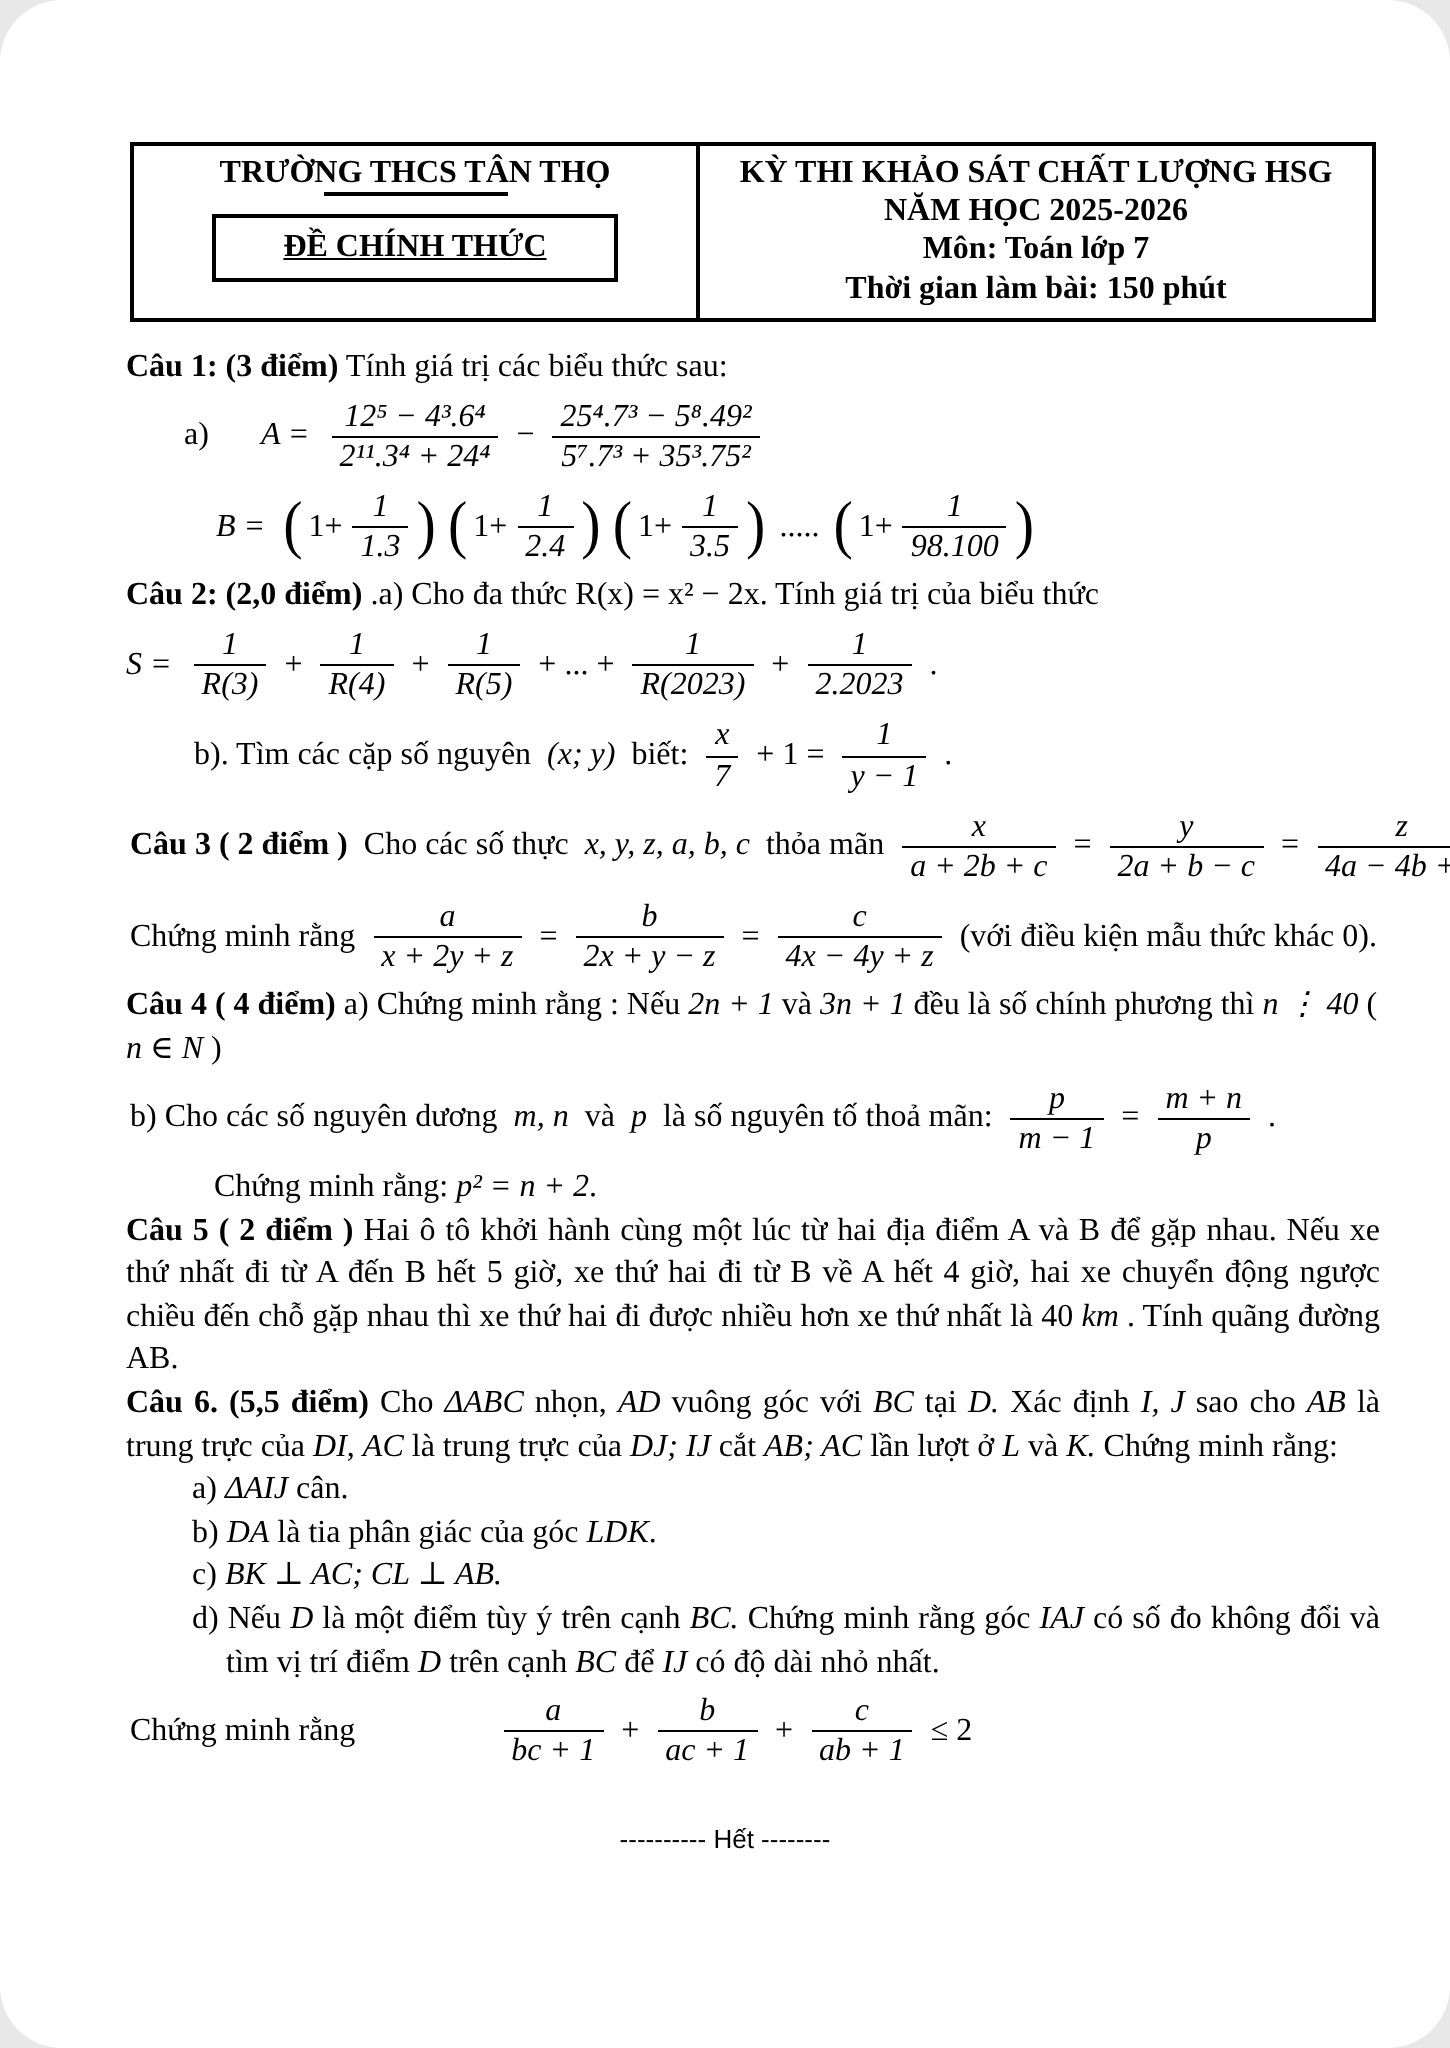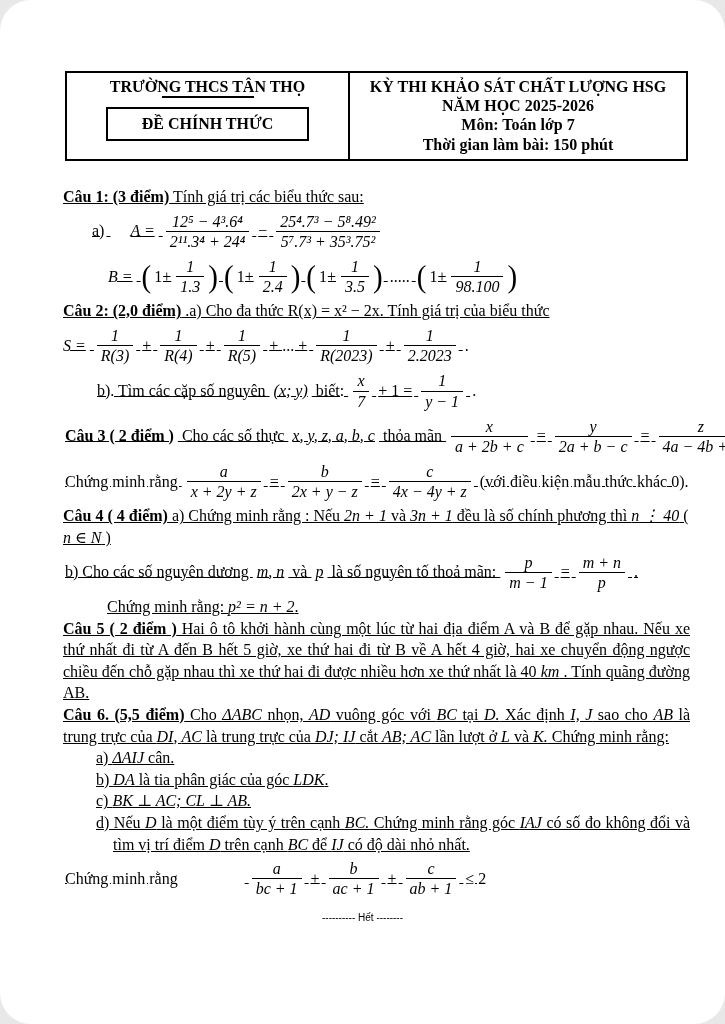--- a/index.html
+++ b/index.html
@@ -6,27 +6,27 @@
   html,body { margin:0; padding:0; background:#e8e8e8; }
   body { font-family:"Liberation Serif","DejaVu Serif",serif; font-size:16px; color:#000; }
   .page { position:relative; width:725px; height:1024px; background:#ffffff; margin:0 auto; overflow:hidden;border-radius:31px; }
 
   
   .hdr { position:absolute; left:65px; top:71px; width:623px; display:flex; border:2px solid #000; }
   .hdr-left { width:283px; border-right:2px solid #000; text-align:center; padding:5px 8px 14px; }
   .hdr-right { flex:1; text-align:center; padding:4px 4px 5px; line-height:1.2; }
   .school { font-weight:bold; }
   .school-line { width:92px; border-bottom:2px solid #000; margin:0 auto 3px; height:1px; }
-  .exam-box { display:inline-block; border:2px solid #000; font-weight:bold; padding:6px 34px; margin-top:6px; }
+  .exam-box { display:inline-block; border:2px solid #000; font-weight:bold; padding:6px 34px; margin-top:6px;text-decoration:underline; }
 
   .b { font-weight:bold;text-align:center; }
   .i { font-style:italic; }
   .nw { white-space:nowrap; }
 
-  .content { position:absolute; left:63px; top:186px; width:627px;text-decoration:underline; }
+  .content { position:absolute; left:63px; top:173px; width:627px; }
   .para { text-align:justify; line-height:1.35; margin:0; }
 
   
   .fr { display:inline-block; vertical-align:middle; text-align:center; font-style:italic; margin:2px 3px; line-height:1.2; }
   .fr .fn { display:block; border-bottom:1px solid #000; padding:0 4px; }
   .fr .fd { display:block; padding:0 4px; }
   .mop { vertical-align:middle; margin:0 2px; }
   .mlhs { font-style:italic; vertical-align:middle; margin-right:4px; }
   .bp { display:inline-block; font-size:29px; font-weight:400; vertical-align:middle; line-height:1; transform:scaleY(1.12); margin:0 1px; }
 
@@ -35,21 +35,21 @@
   .q1A { margin-left:27px; }
   .q1B { margin-left:45px; }
   .q2b { margin-left:32px; margin-top:2px; }
   .q4-concl { margin-left:44px; }
   .item { margin-left:33px; }
   .item-d { margin-left:50px; text-indent:-17px; }
   .q7f { margin-top:2px; }
   .q7f .gap { display:inline-block; width:65px; }
 
   .footer { position:absolute; left:0; top:912px; width:100%; text-align:center;
-            font-family:"Liberation Sans","DejaVu Sans",sans-serif; font-size:10px; }
+            font-family:"Liberation Sans","DejaVu Sans",sans-serif; font-size:13px; }
 </style>
 </head>
 <body>
 
 <div class="page">
 
   <div class="hdr">
     <div class="hdr-left">
       <div class="school">TRƯỜNG THCS TÂN THỌ</div>
       <div class="school-line"></div>

